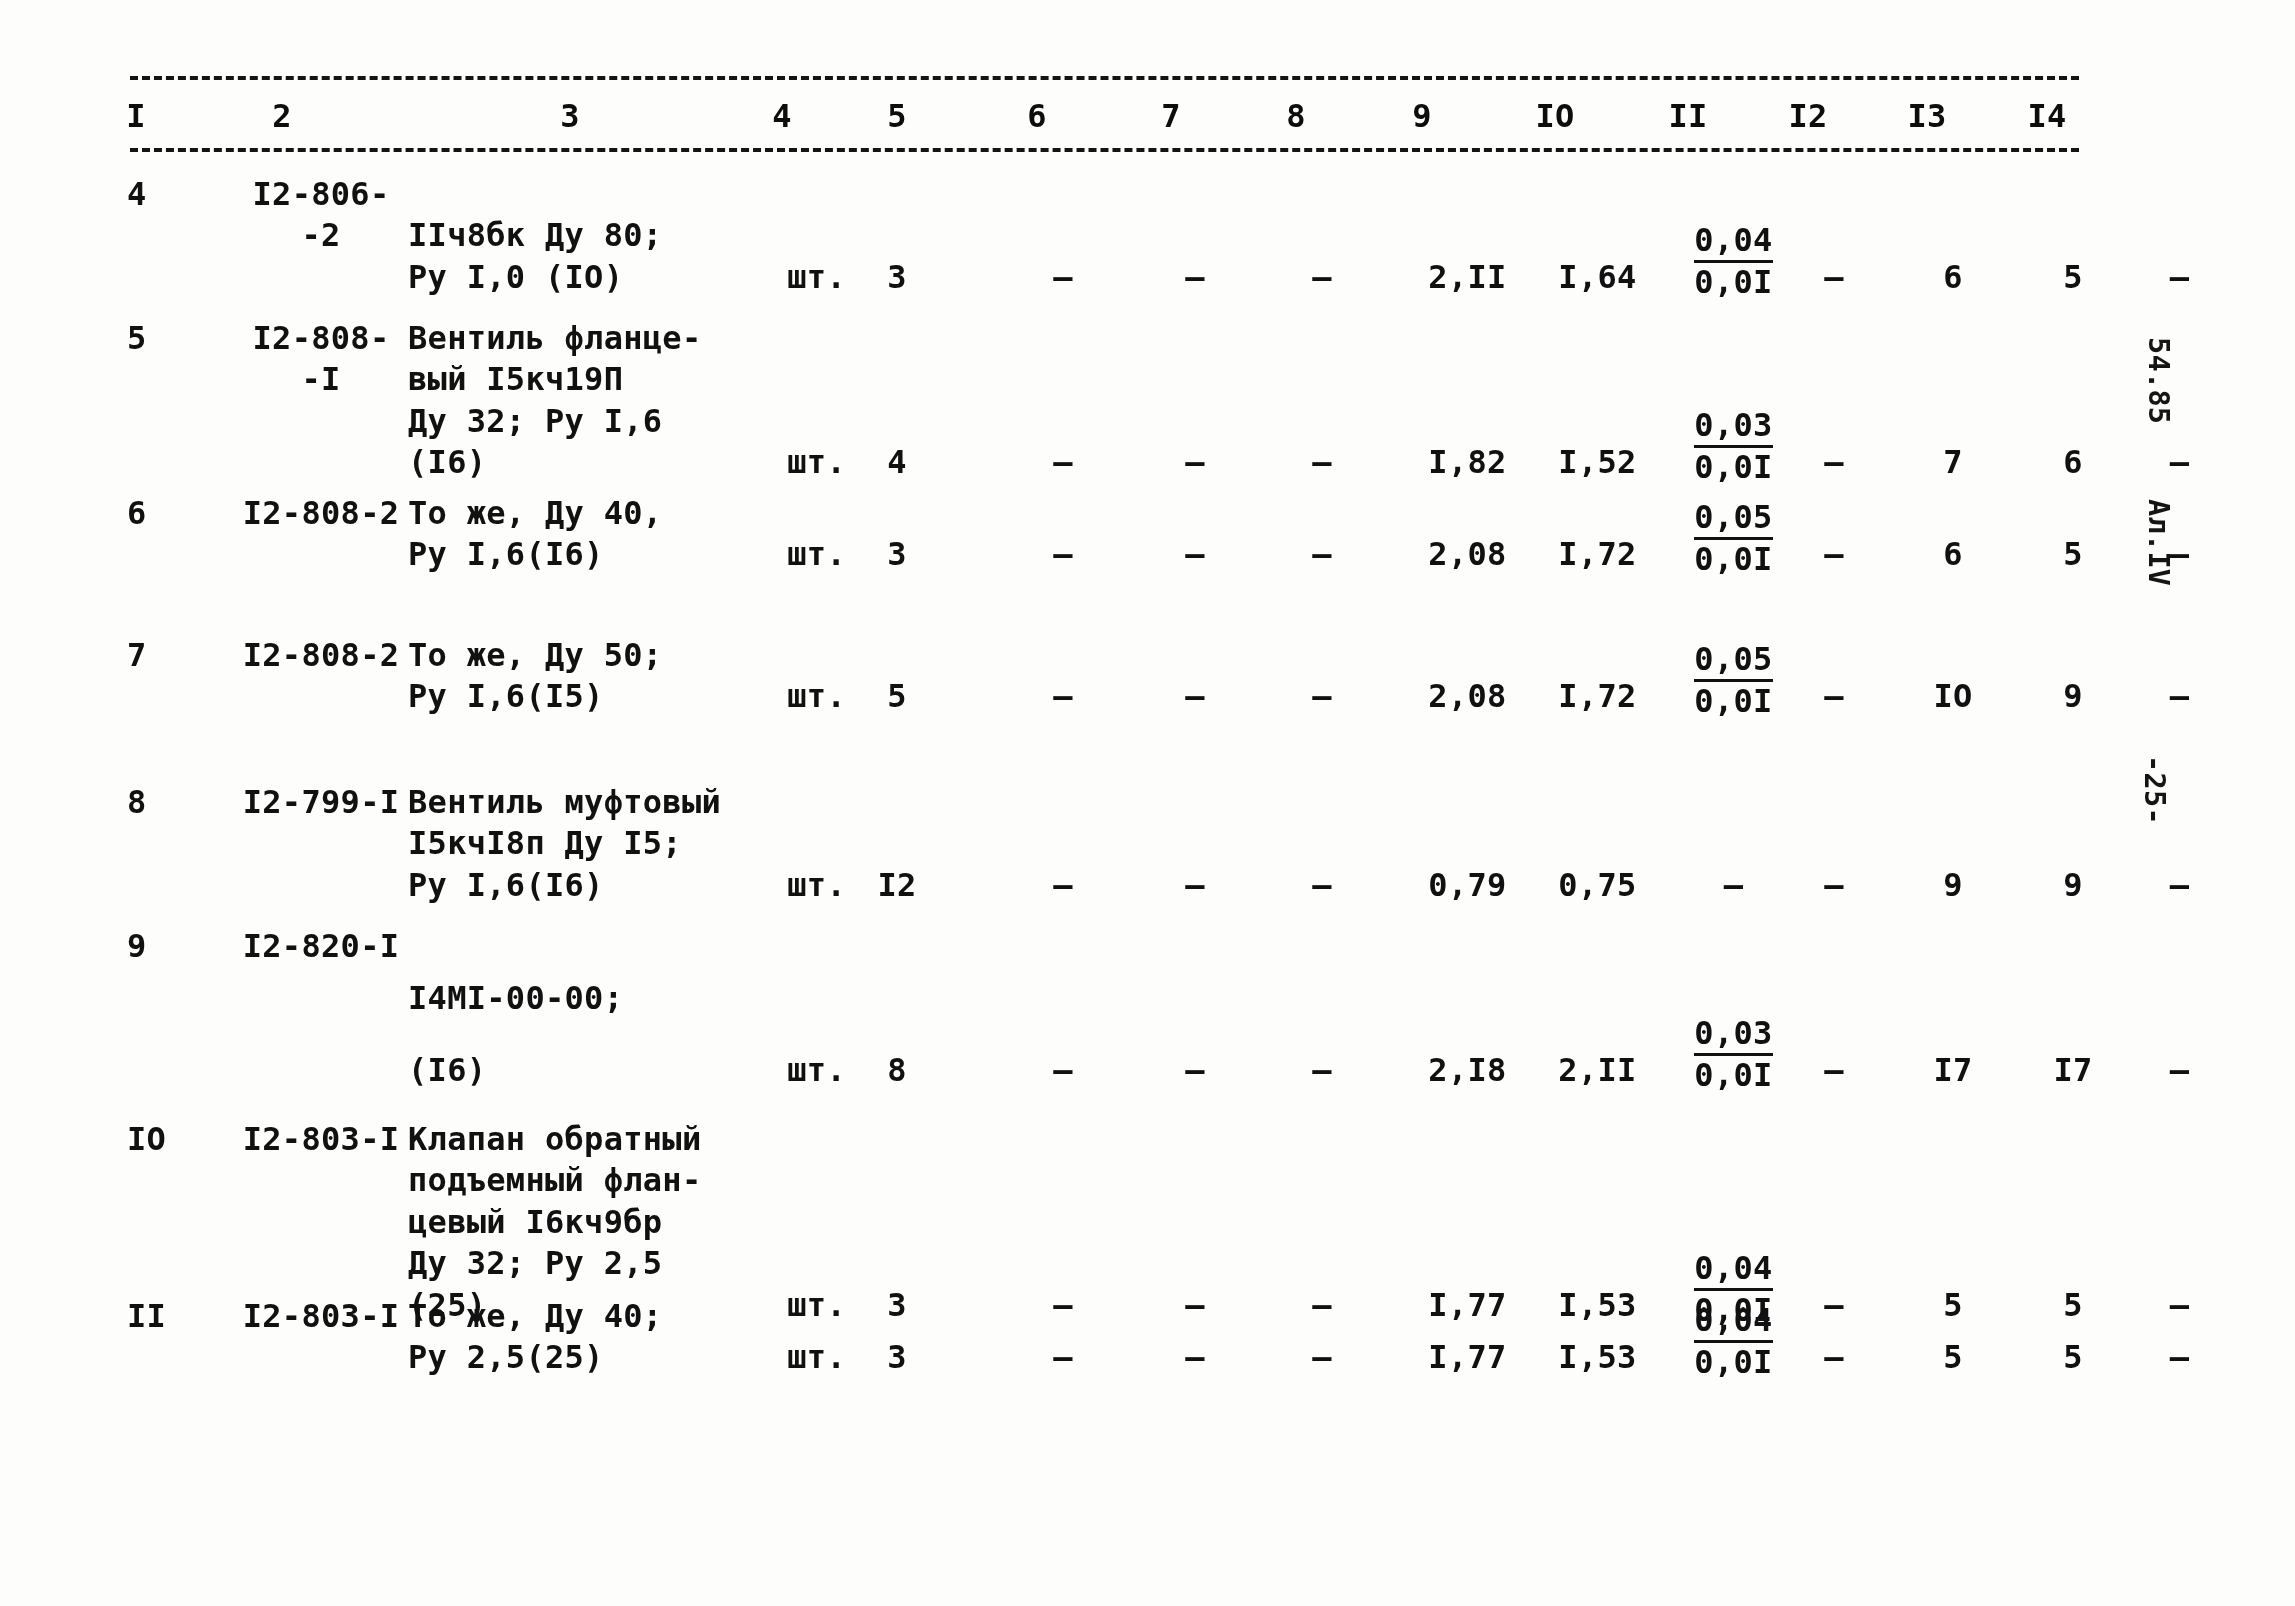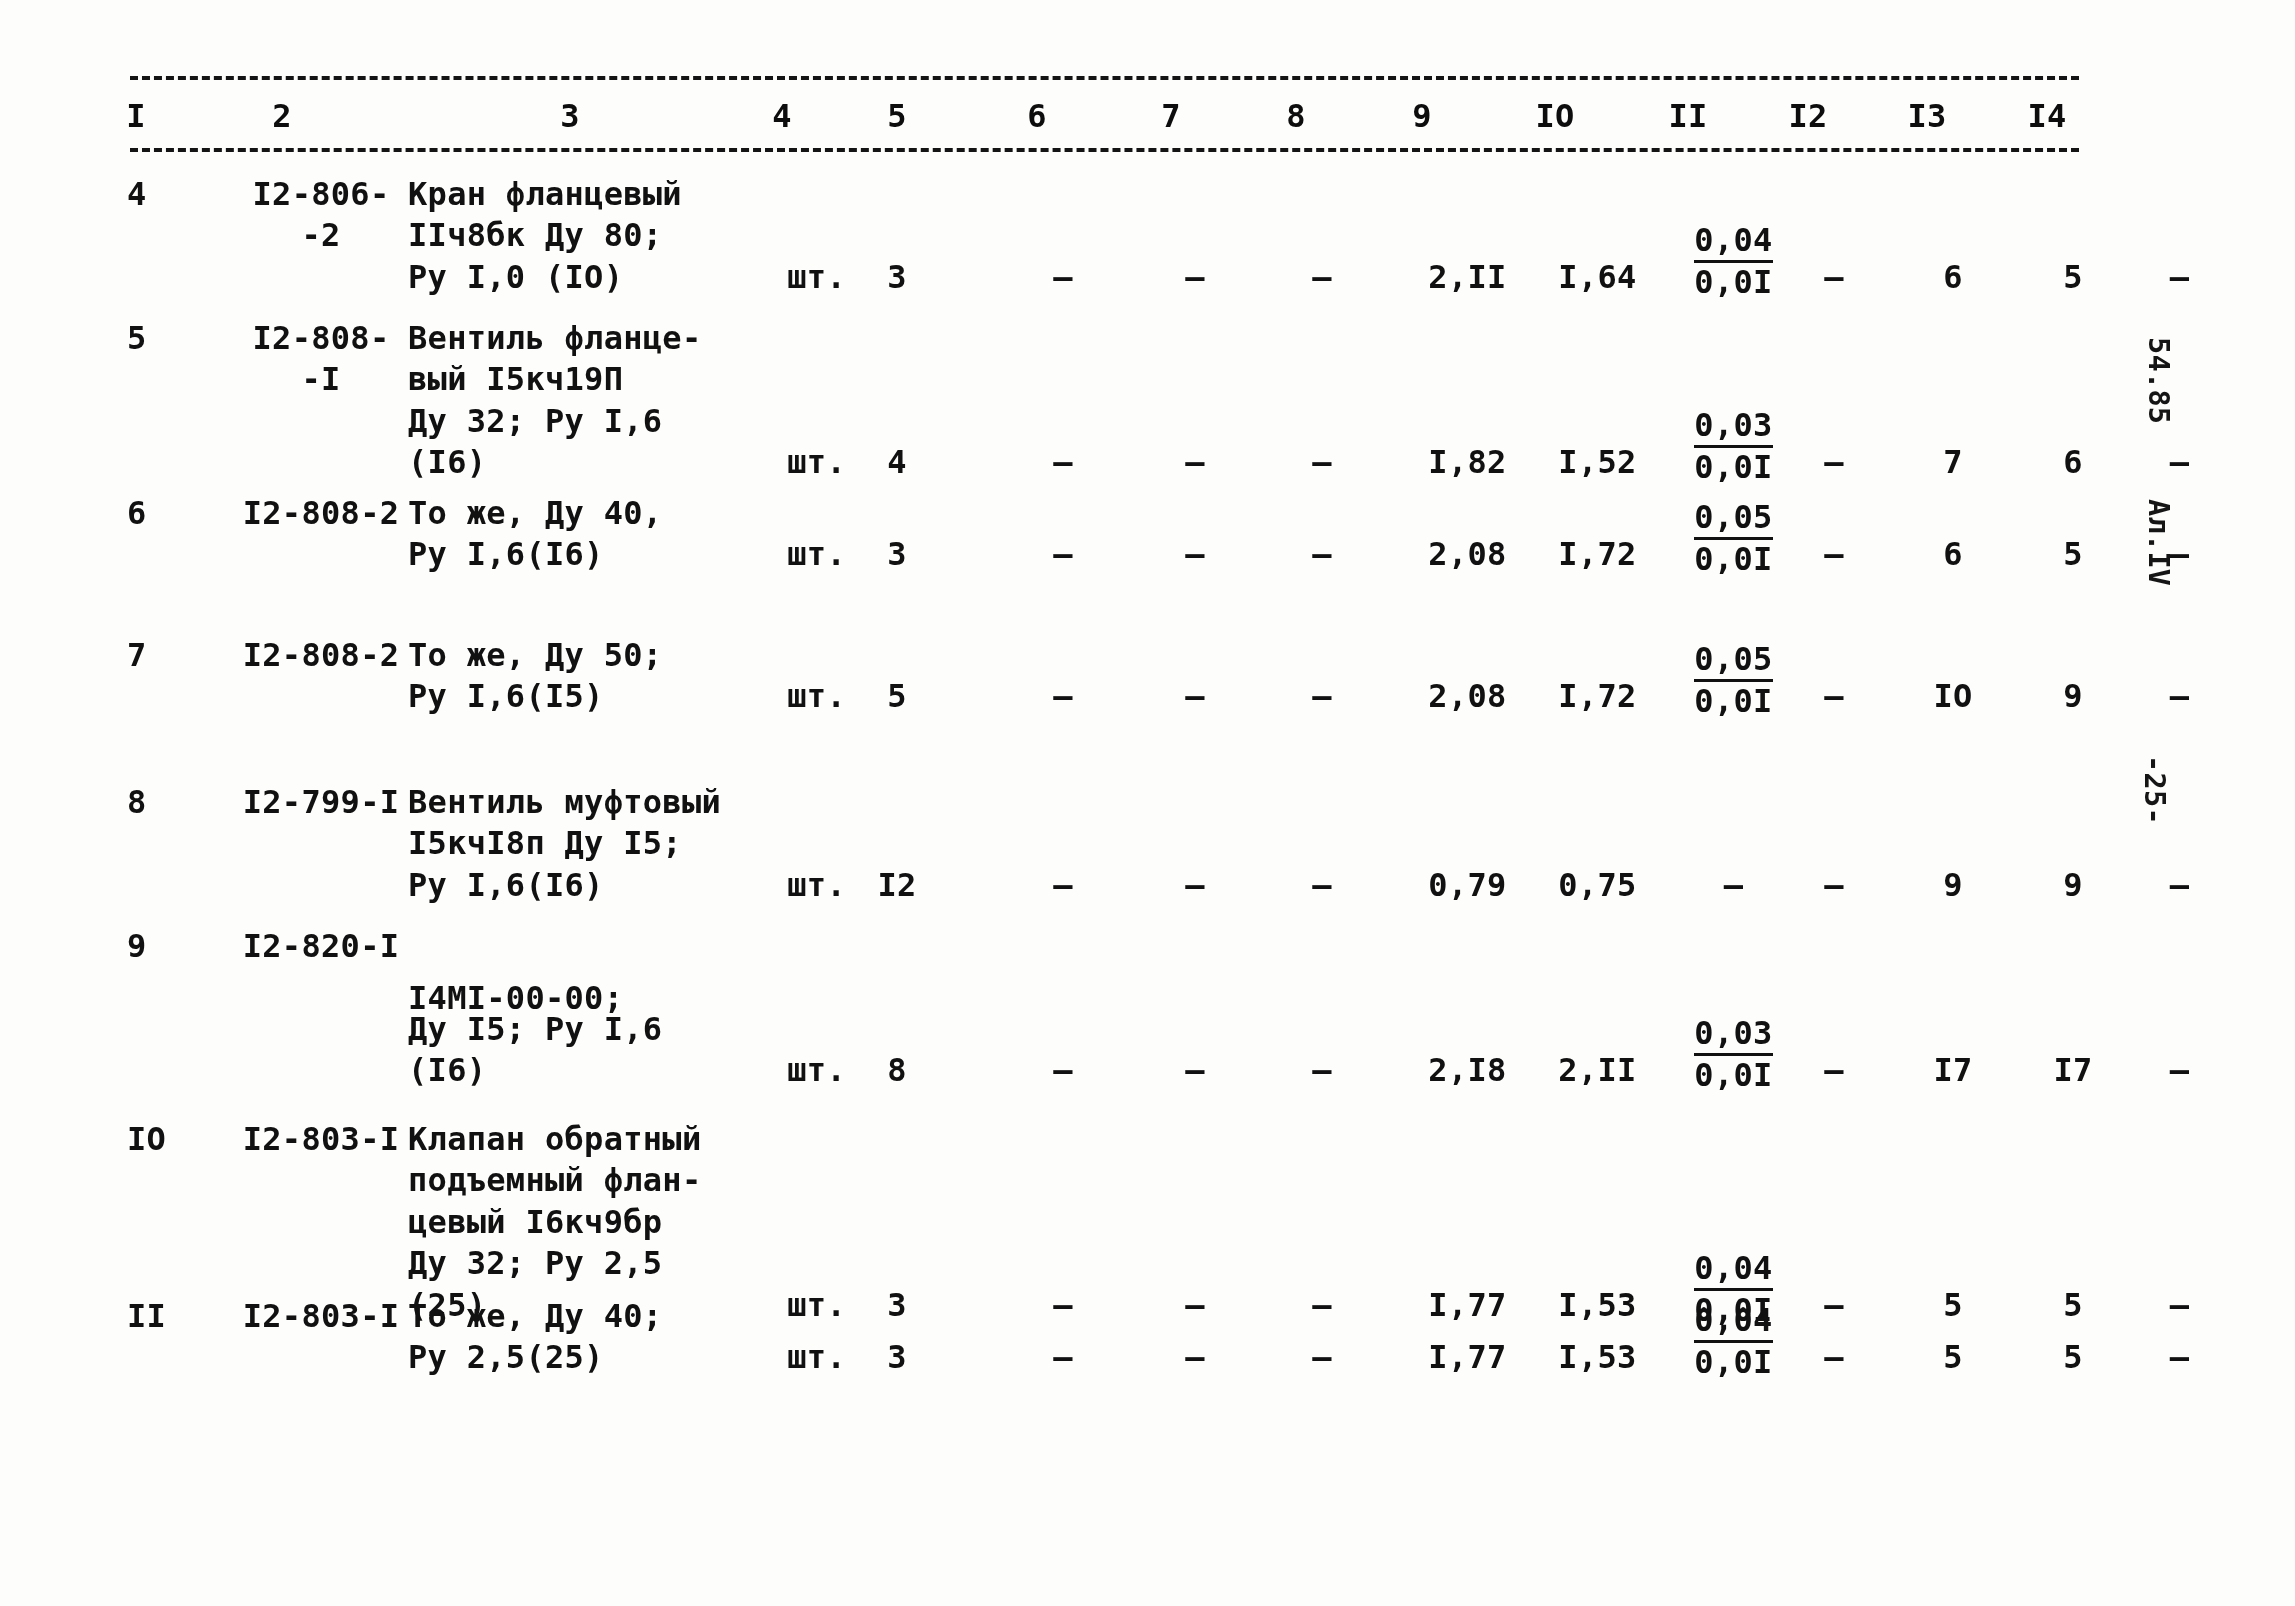--- a/index.html
+++ b/index.html
@@ -137,21 +137,20 @@
     <div class="colnum tw" style="left:2047px">I4</div>
   </div>
 
   <div class="dashrule" id="rule-bottom"></div>
 
   <div id="rows">
       <div class="row" style="position: absolute; top: 0px; left: 0px; height: 155px;">
         <div class="cell tw c-no" style="top: 0px;">4</div>
         <div class="cell tw c-code" style="top: 0px;">I2-806-</div>
         <div class="cell tw c-code" style="top: 41px;">-2</div>
-        <div class="cell tw c-desc" style="top: 0px;">Кран фланцевый</div>
         <div class="cell tw c-desc" style="top: 41px;">IIч8бк Ду 80;</div>
         <div class="cell tw c-desc" style="top: 83px;">Ру I,0 (IO)</div>
         <div class="cell tw c-unit" style="top: 83px;">шт.</div>
         <div class="cell tw c-qty" style="top: 83px;">3</div>
         <div class="cell tw c-c6" style="top: 83px;">–</div>
         <div class="cell tw c-c7" style="top: 83px;">–</div>
         <div class="cell tw c-c8" style="top: 83px;">–</div>
         <div class="cell tw c-c9" style="top: 83px;">2,II</div>
         <div class="cell tw c-c10" style="top: 83px;">I,64</div>
         <div class="cell tw c-c11" style="top: 47px; text-align: center;"><span class="frac"><span class="num">0,04</span><span class="den">0,0I</span></span></div>
@@ -233,21 +232,20 @@
         <div class="cell tw c-c11" style="top: 83px;">–</div>
         <div class="cell tw c-c12" style="top: 83px;">–</div>
         <div class="cell tw c-c13" style="top: 83px;">9</div>
         <div class="cell tw c-c14" style="top: 83px;">9</div>
         <div class="cell tw c-c15" style="top: 83px;">–</div>
       </div>
       <div class="row" style="position: absolute; top: 752px; left: 0px; height: 155px;">
         <div class="cell tw c-no" style="top: 0px;">9</div>
         <div class="cell tw c-code" style="top: 0px;">I2-820-I</div>
         <div class="cell tw c-desc" style="top: 52px;">I4МI-00-00;</div>
-        <div class="cell tw c-desc" style="top: 83px;">Ду I5; Ру I,6</div>
         <div class="cell tw c-desc" style="top: 124px;">(I6)</div>
         <div class="cell tw c-unit" style="top: 124px;">шт.</div>
         <div class="cell tw c-qty" style="top: 124px;">8</div>
         <div class="cell tw c-c6" style="top: 124px;">–</div>
         <div class="cell tw c-c7" style="top: 124px;">–</div>
         <div class="cell tw c-c8" style="top: 124px;">–</div>
         <div class="cell tw c-c9" style="top: 124px;">2,I8</div>
         <div class="cell tw c-c10" style="top: 124px;">2,II</div>
         <div class="cell tw c-c11" style="top: 88px; text-align: center;"><span class="frac"><span class="num">0,03</span><span class="den">0,0I</span></span></div>
         <div class="cell tw c-c12" style="top: 124px;">–</div>

